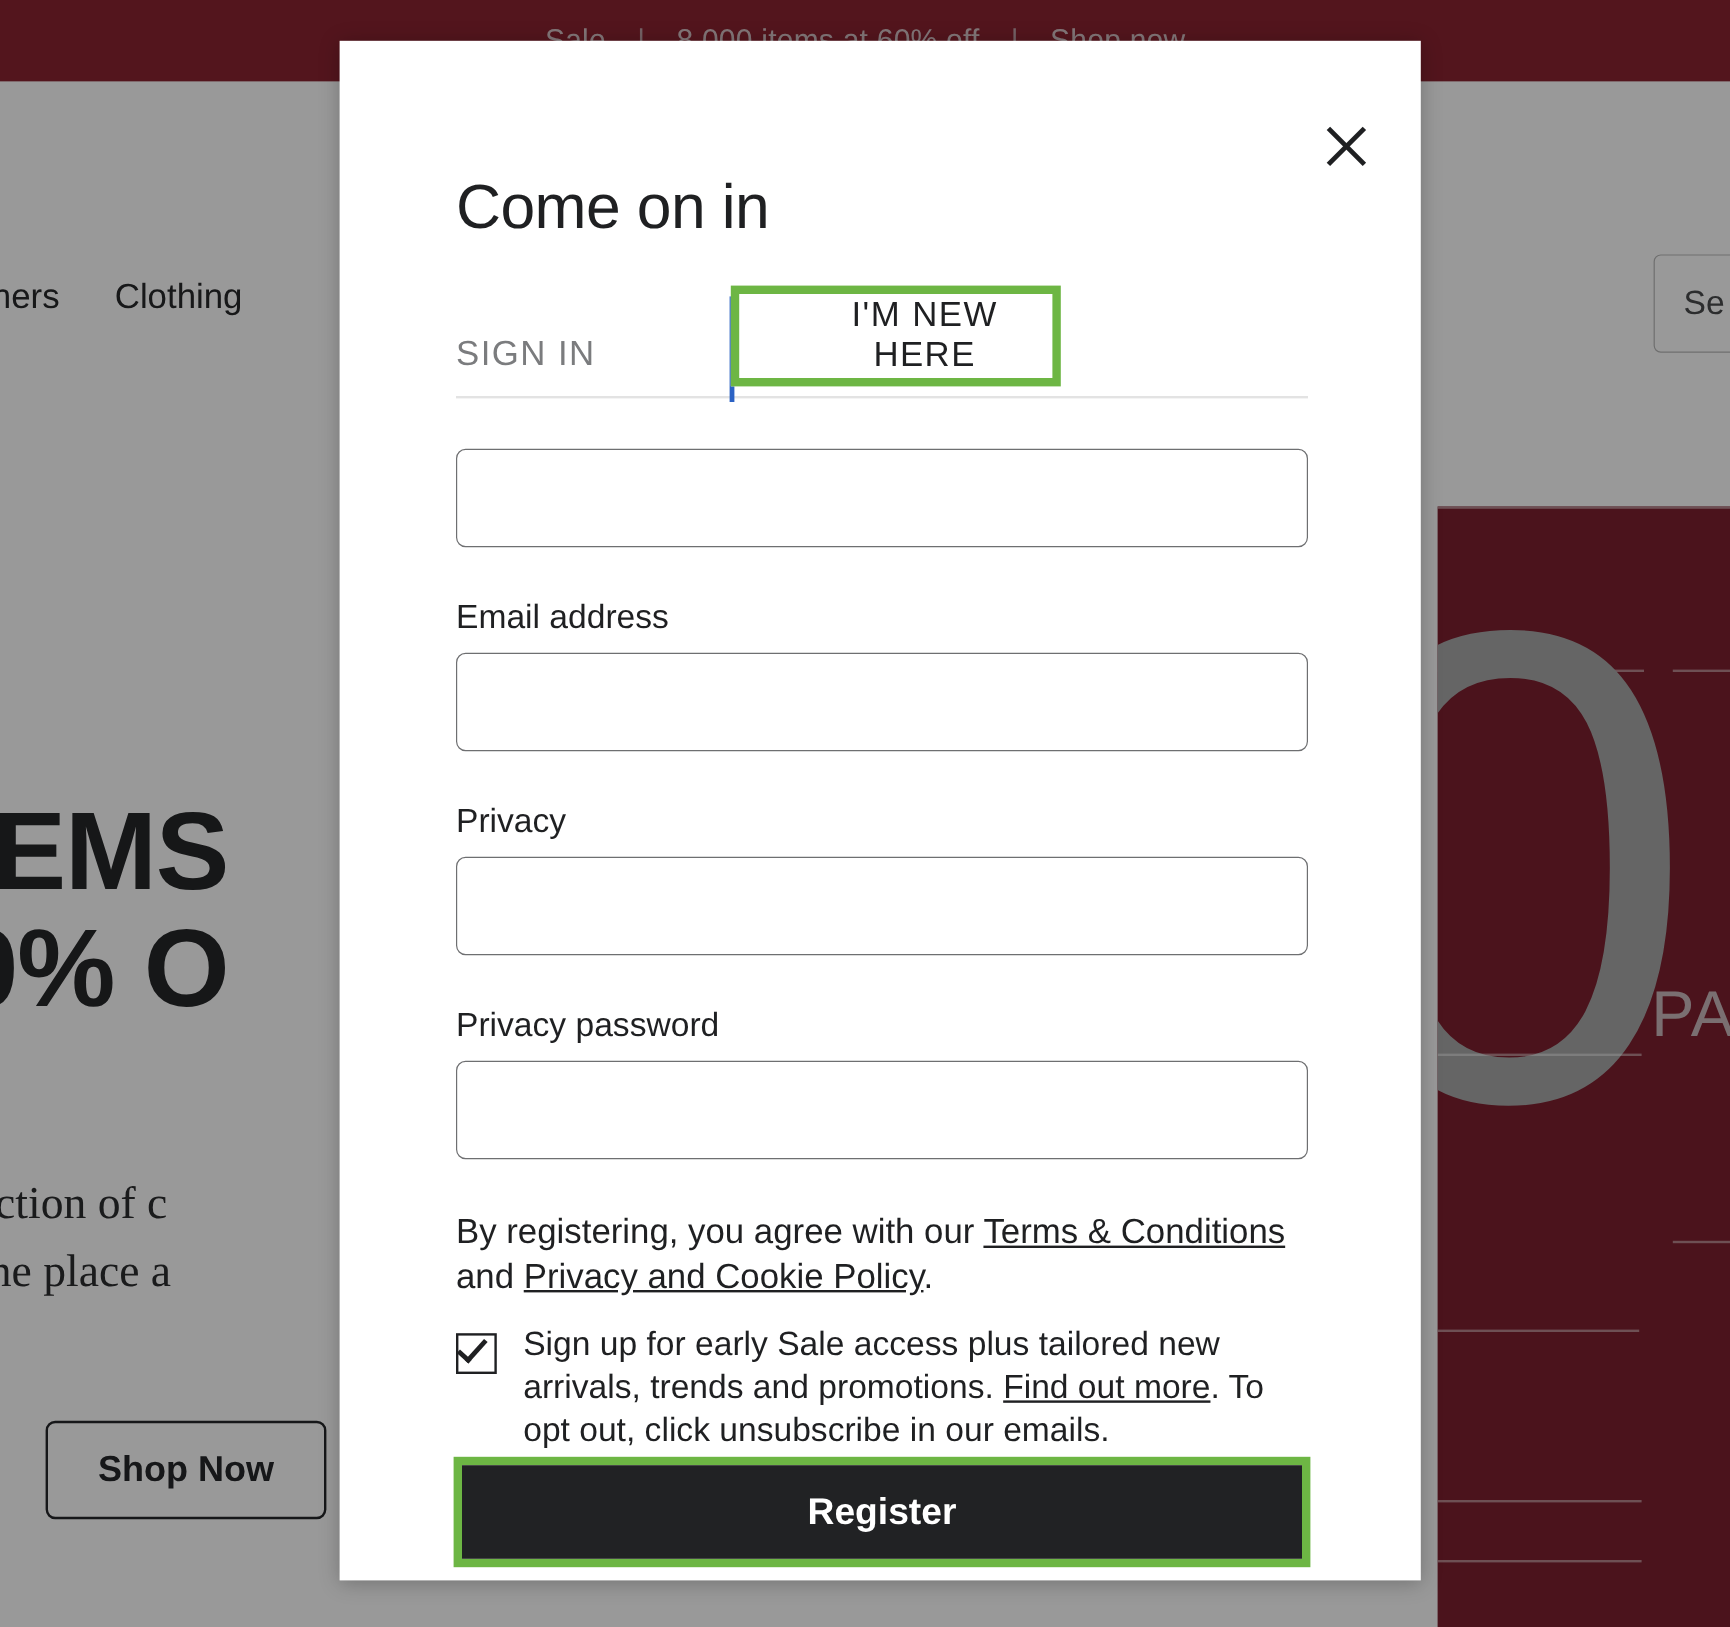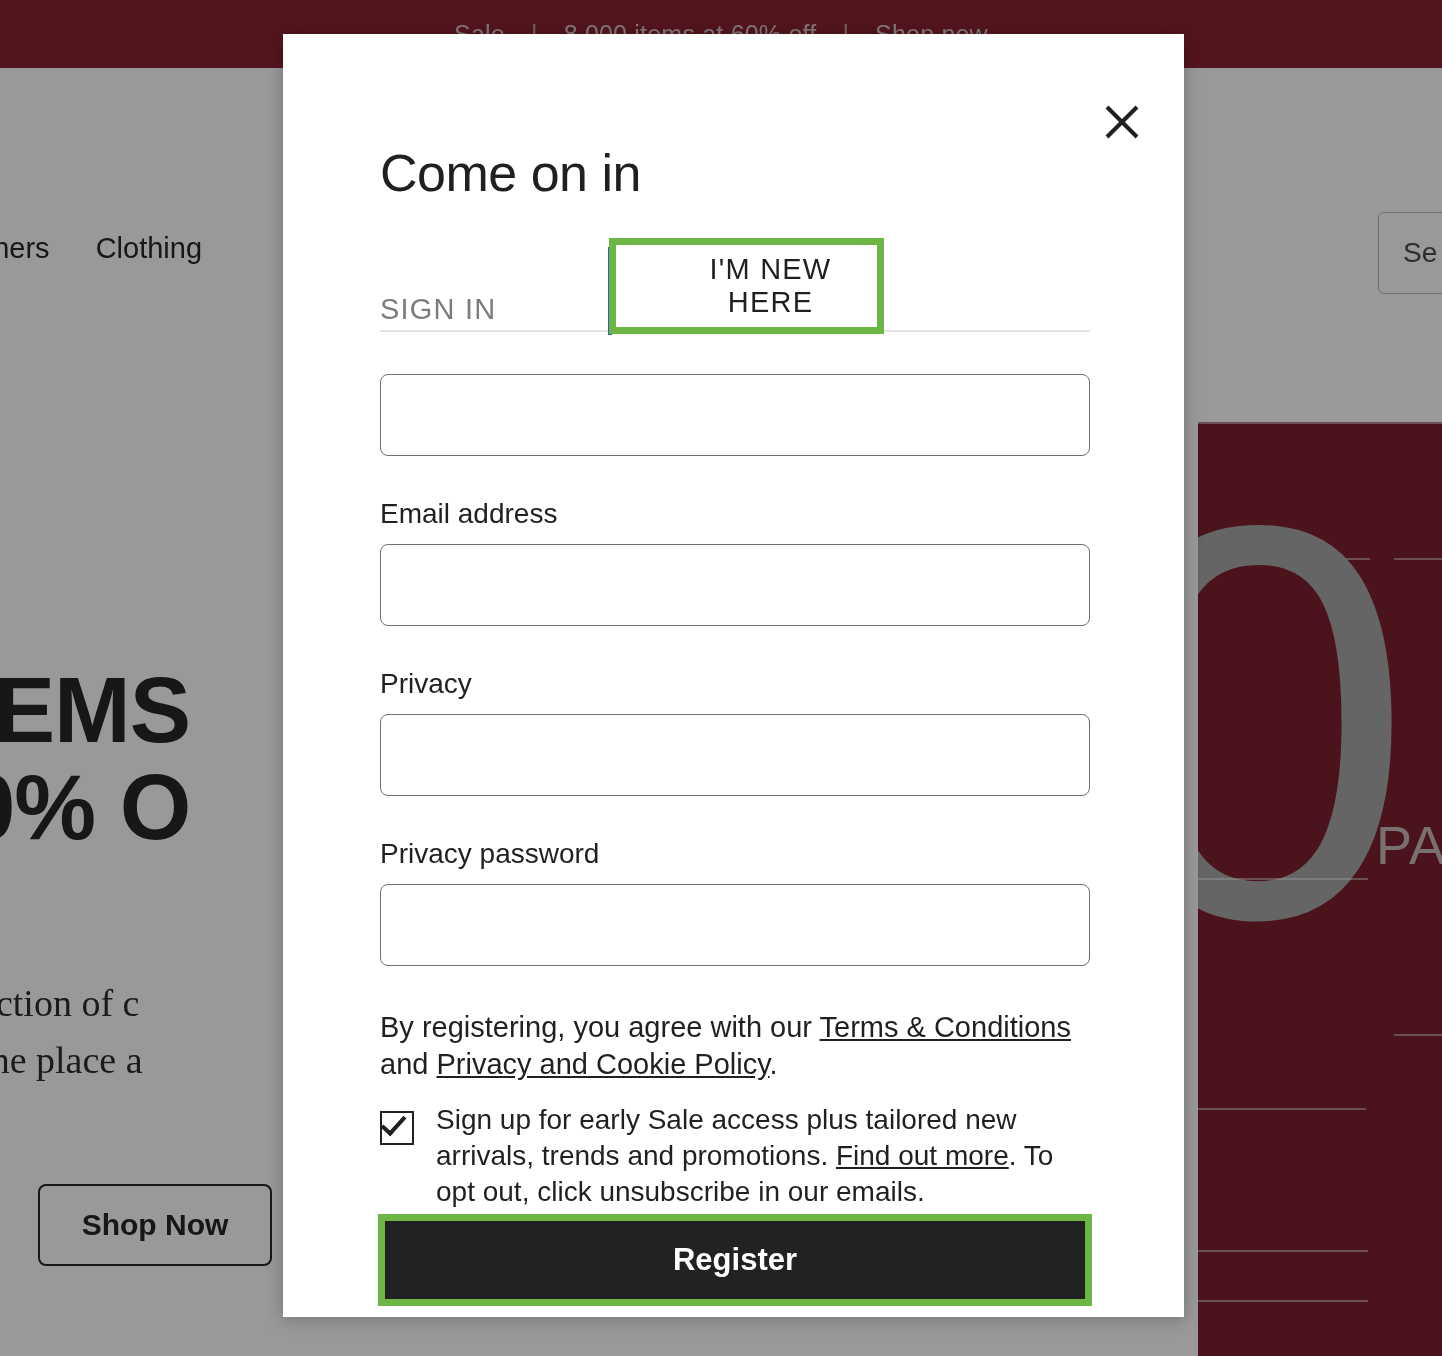--- a/index.html
+++ b/index.html
@@ -212,35 +212,35 @@
     left: 97px; top: 210px;
     width: 710px;
     height: 88px;
     border-bottom: 2px solid #e3e3e3;
     display: flex;
     align-items: flex-end;
   }
   .tab {
     font-size: 29px;
     letter-spacing: 1.2px;
-    padding: 0 0 4px 0;
+    padding: 0 0 18px 0;
     background: transparent;
     border: none;
     cursor: pointer;
     font-family: "Liberation Sans", sans-serif;
   }
   .tab-signin {
     color: #7b7c7e;
     margin-left: 0;
   }
   .tab-new-wrap {
     position: absolute;
     left: 229px; top: -6px;
     width: 275px;
-    height: 96px;
+    height: 84px;
     border: 7px solid #6DB644;
     background: #ffffff;
     display: flex;
     align-items: center;
     justify-content: center;
     padding-left: 48px;
   }
   .tab-new {
     color: #1f2022;
     padding: 0;

